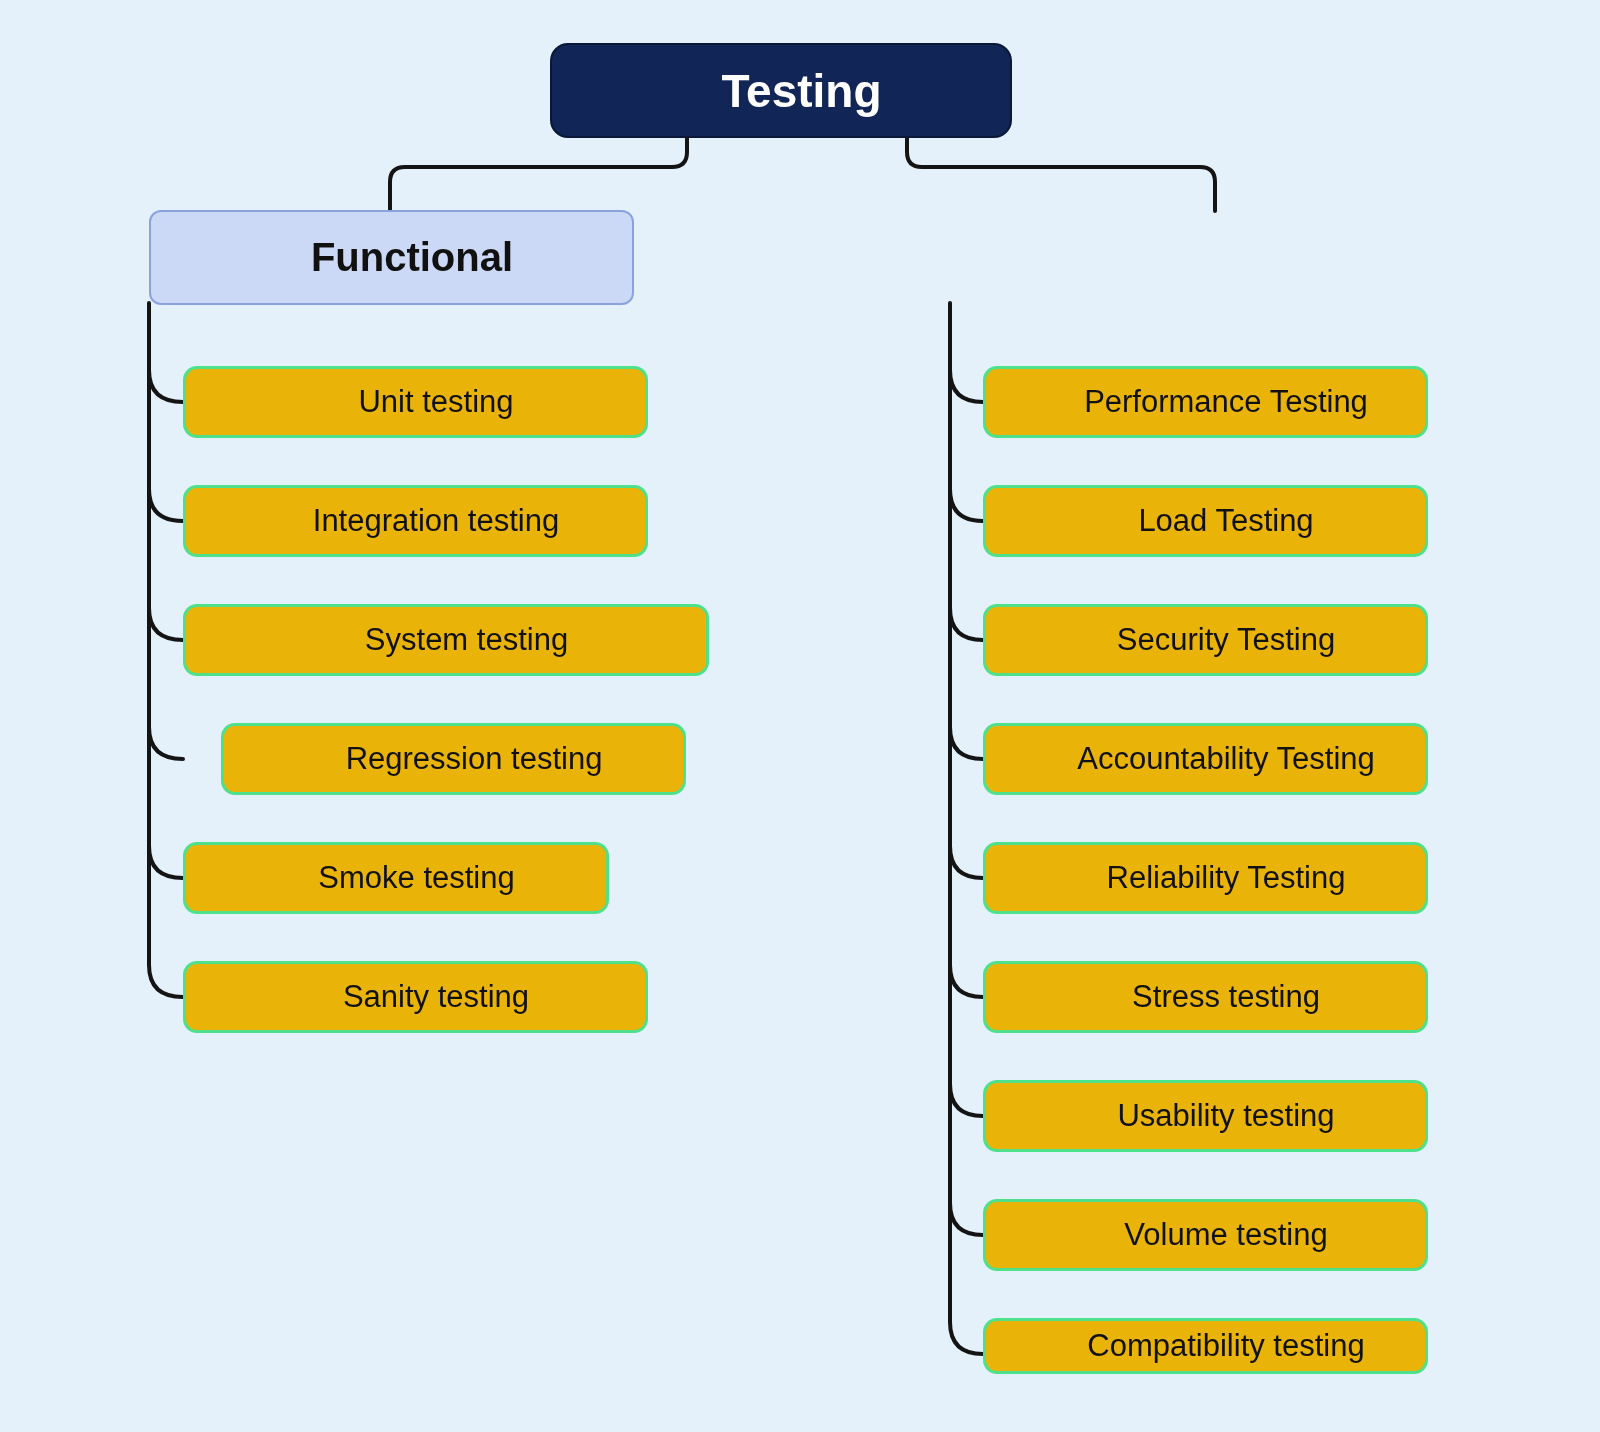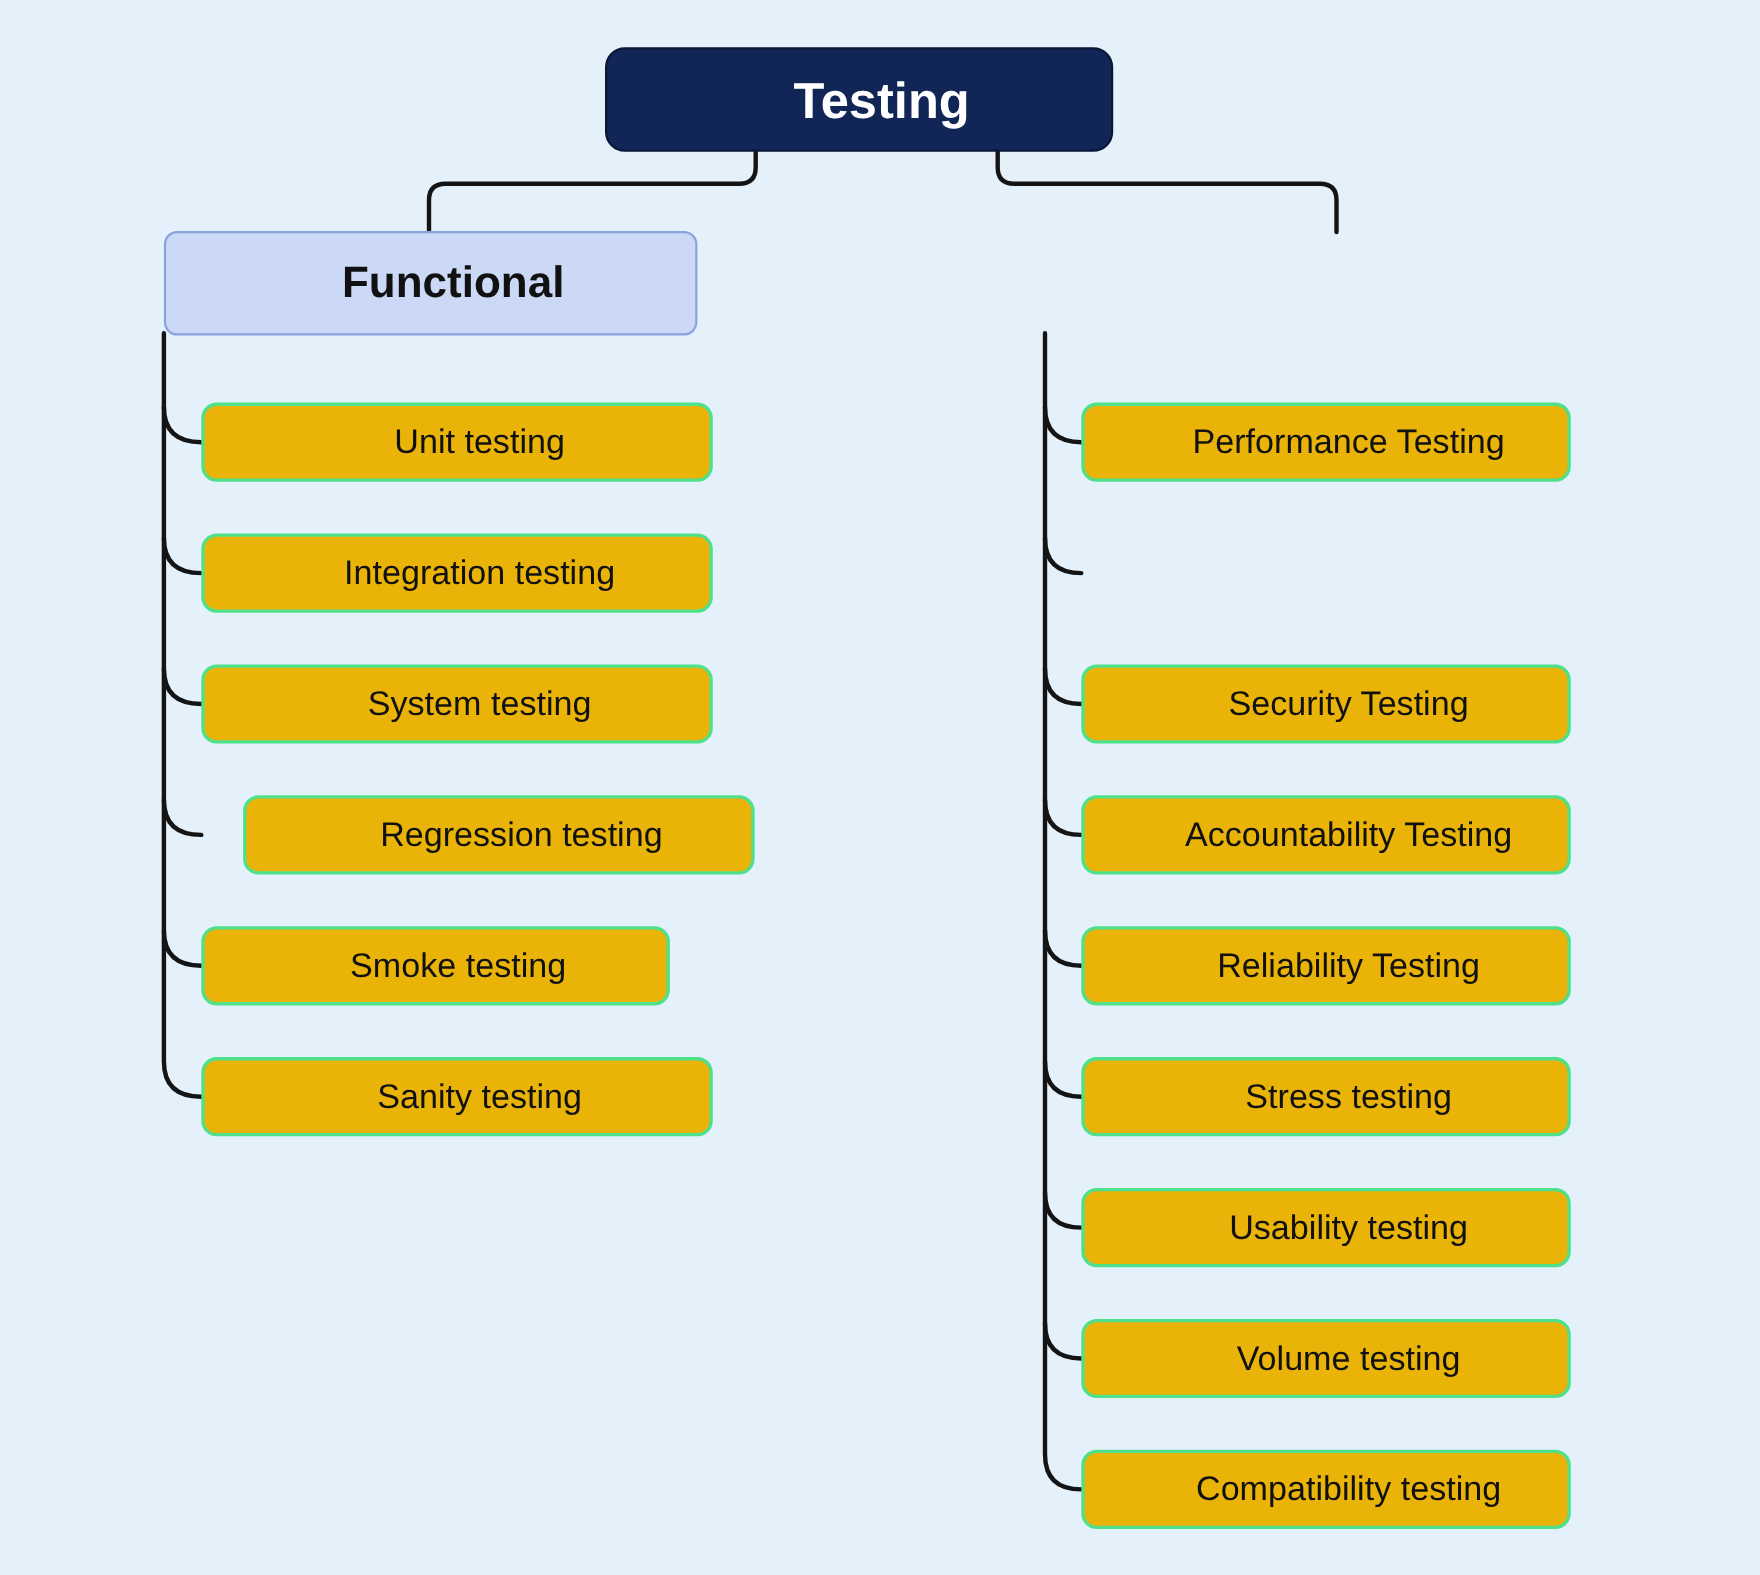--- a/index.html
+++ b/index.html
@@ -91,27 +91,28 @@
     <path d="M950 1203 Q950 1235 983 1235"></path>
   </svg>
 
   <div class="node root" style="left:550px; top:43px; width:462px; height:95px;">Testing</div>
 
   <div class="node branch" style="left:149px; top:210px; width:485px; height:95px;">Functional</div>
 
 
   <div class="node leaf" style="left:183px; top:366px; width:465px; height:72px;">Unit testing</div>
   <div class="node leaf" style="left:183px; top:485px; width:465px; height:72px;">Integration testing</div>
-  <div class="node leaf" style="left:183px; top:604px; width:465px; height:72px;">System testing</div>
+  <div class="node leaf" style="left:183px; top:604px; width:526px; height:72px;">System testing</div>
   <div class="node leaf" style="left:183px; top:723px; width:465px; height:72px;margin-left:38px;">Regression testing</div>
   <div class="node leaf" style="left:183px; top:842px; width:426px; height:72px;">Smoke testing</div>
   <div class="node leaf" style="left:183px; top:961px; width:465px; height:72px;">Sanity testing</div>
 
   <div class="node leaf" style="left:983px; top:366px; width:445px; height:72px;">Performance Testing</div>
+  <div class="node leaf" style="left:983px; top:485px; width:445px; height:72px;">Load Testing</div>
   <div class="node leaf" style="left:983px; top:604px; width:445px; height:72px;">Security Testing</div>
   <div class="node leaf" style="left:983px; top:723px; width:445px; height:72px;">Accountability Testing</div>
   <div class="node leaf" style="left:983px; top:842px; width:445px; height:72px;">Reliability Testing</div>
   <div class="node leaf" style="left:983px; top:961px; width:445px; height:72px;">Stress testing</div>
   <div class="node leaf" style="left:983px; top:1080px; width:445px; height:72px;">Usability testing</div>
   <div class="node leaf" style="left:983px; top:1199px; width:445px; height:72px;">Volume testing</div>
-  <div class="node leaf" style="left:983px; top:1318px; width:445px; height:72px;text-align:center;">Compatibility testing</div>
+  <div class="node leaf" style="left:983px; top:1318px; width:445px; height:56px;text-align:center;">Compatibility testing</div>
 
 </div>
 
 </body></html>

